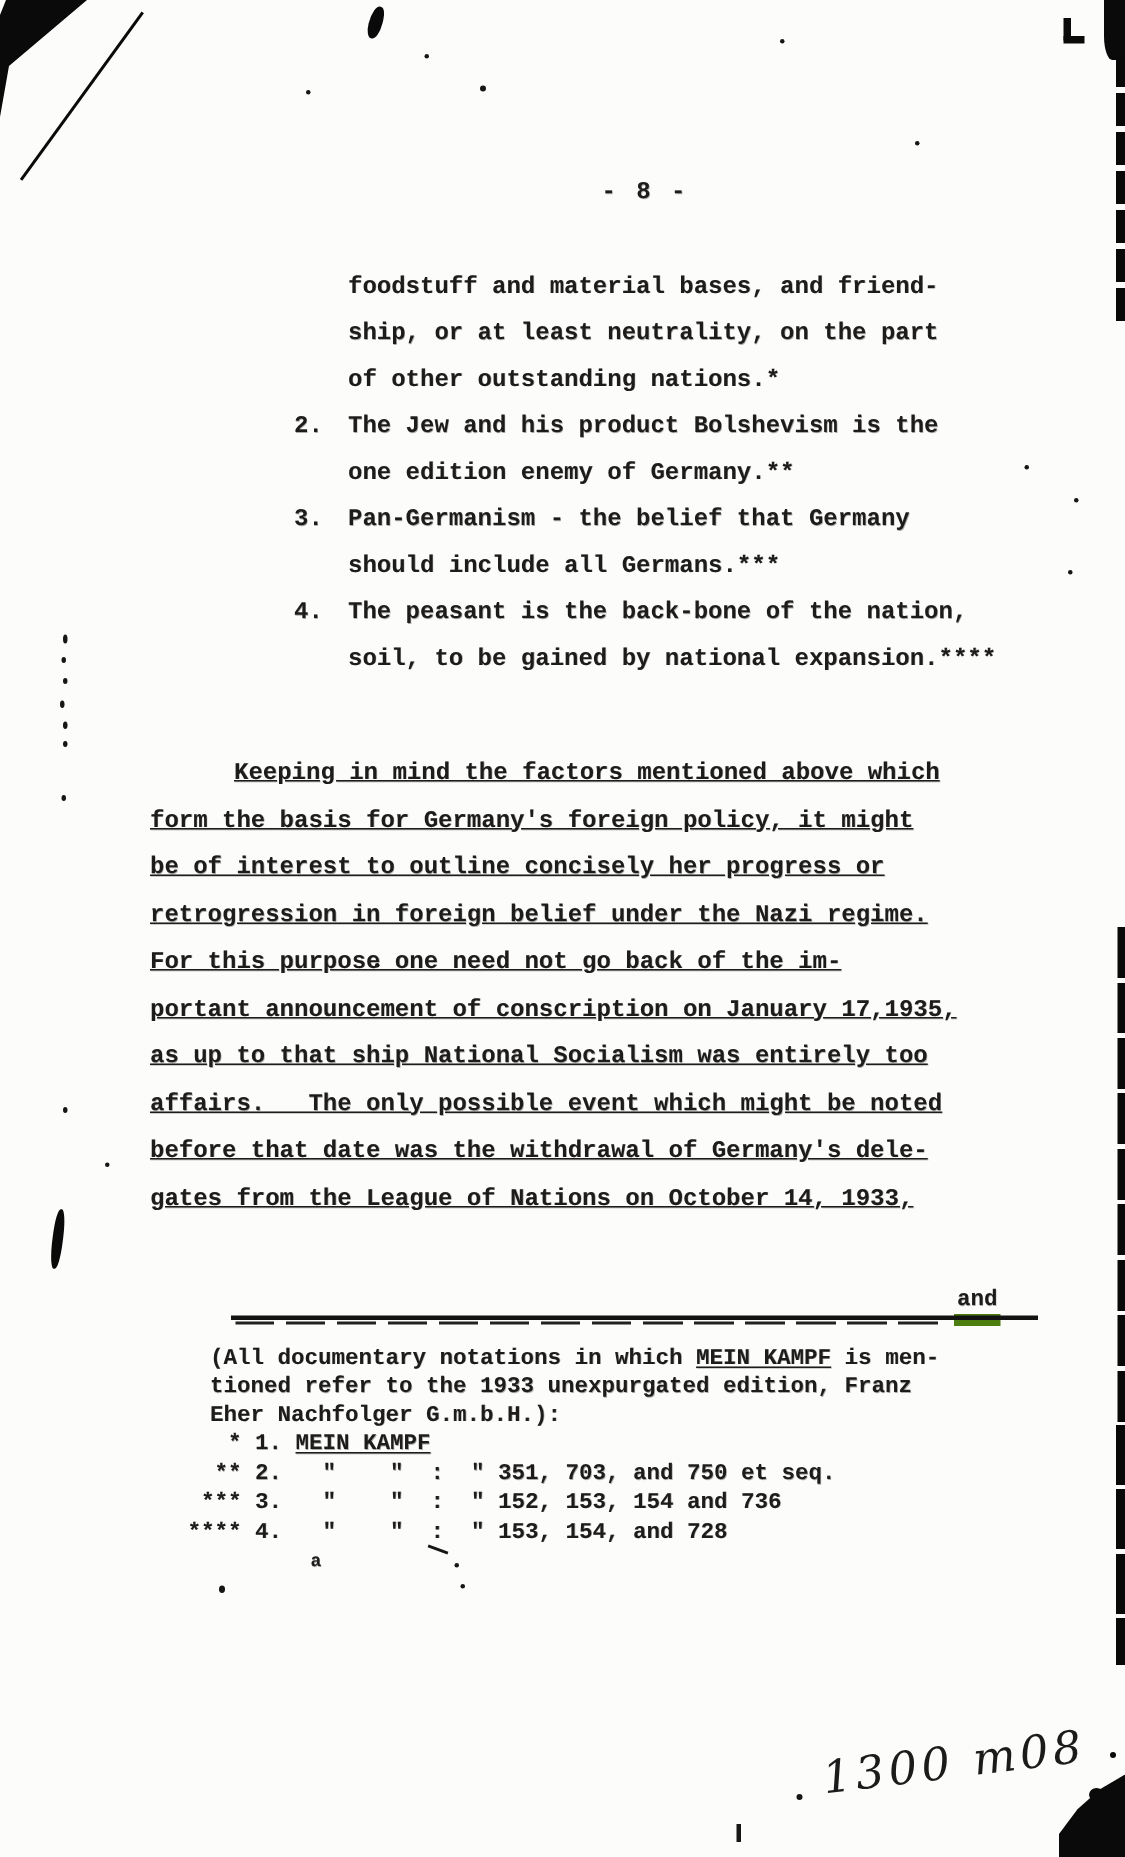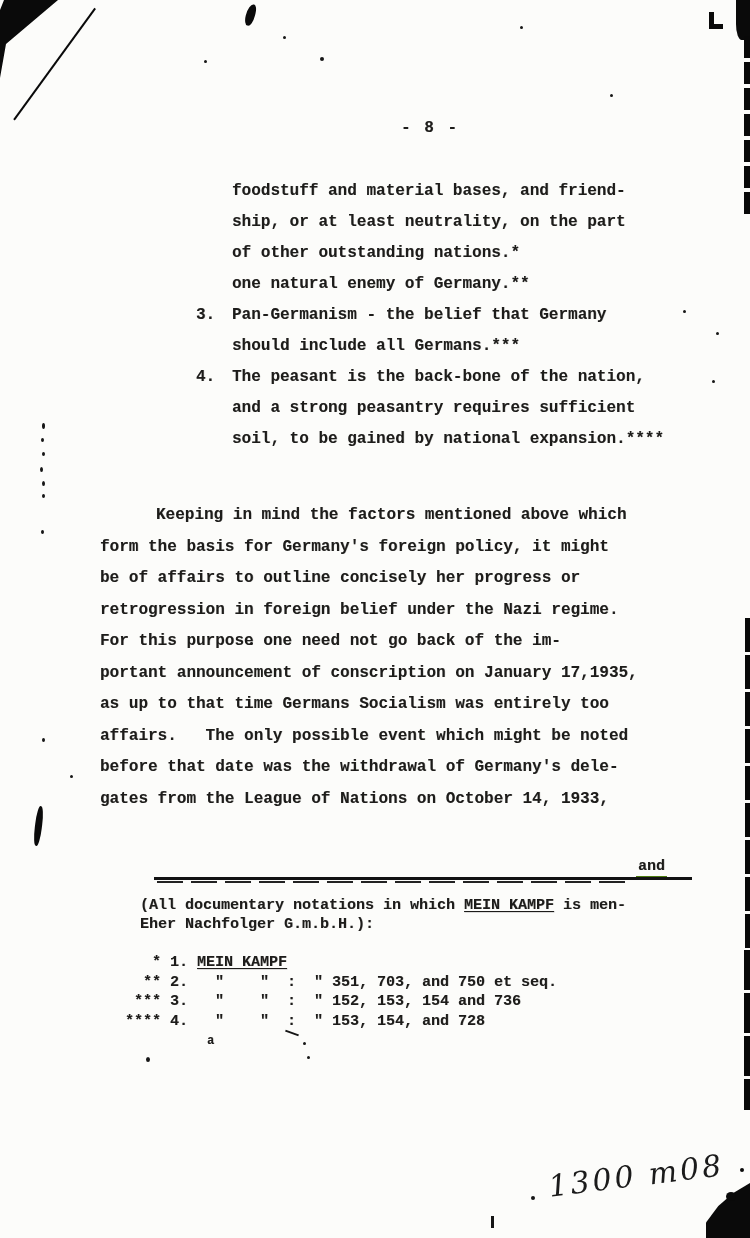--- a/index.html
+++ b/index.html
@@ -12,24 +12,24 @@
   }
   .tw{white-space:pre;}
   
   .page-number{position:absolute;left:401px;top:119px;font-size:16px;letter-spacing:2px;}
   
   .doc-list{position:absolute;left:196px;top:176px;width:480px;font-size:16px;line-height:31px;}
   .doc-list .tline{padding-left:36px;white-space:pre;}
   .doc-list .num{display:inline-block;width:36px;margin-left:-36px;white-space:pre;}
   
   .body-par{position:absolute;left:100px;top:500px;width:585px;font-size:16px;line-height:31.5px;}
-  .body-par .tline{white-space:pre;}
+  .body-par .tline{white-space:pre;text-decoration:underline;}
   .body-par .tline.indent{padding-left:56px;}
   
-  .catchword{position:absolute;left:636px;top:858px;font-size:15px;border-bottom:4px solid #4d7c0f;padding:0 2px 1px 2px;}
+  .catchword{position:absolute;left:636px;top:858px;font-size:15px;border-bottom:8px solid #4d7c0f;padding:0 2px 1px 2px;}
   .fn-sep{position:absolute;left:154px;top:877px;width:538px;height:2.5px;background:#121212;}
   .fn-sep-b{position:absolute;left:157px;top:881px;width:470px;height:1.5px;background:repeating-linear-gradient(90deg,#222 0 26px,transparent 26px 34px);}
   
   .fn-intro{position:absolute;left:140px;top:896px;width:530px;font-size:15px;line-height:19px;}
   .fn-intro .tline{white-space:pre;}
   .u{text-decoration:underline;text-underline-offset:2px;}
   
   .fn-rows{position:absolute;left:105px;top:953px;font-size:15px;line-height:19.5px;}
   .fn-row{display:flex;white-space:pre;}
   .fn-marker{display:inline-block;width:56px;text-align:right;white-space:pre;}
@@ -100,47 +100,48 @@
   <div class="speck" style="left:307px;top:1056px;width:3px;height:3px;"></div>
   <div class="speck" style="left:491px;top:1216px;width:3px;height:12px;border-radius:0;"></div>
   <div class="speck" style="left:531px;top:1196px;width:4px;height:4px;"></div>
 
   <div class="page-number tw">- 8 -</div>
 
   <div class="doc-list">
     <div class="tline">foodstuff and material bases, and friend-</div>
     <div class="tline">ship, or at least neutrality, on the part</div>
     <div class="tline">of other outstanding nations.*</div>
-    <div class="tline">one natural enemy of Germany.**</div>
+    <div class="tline"><span class="num">2.</span><span class="tw">The Jew and his product Bolshevism is the</span></div>
+    <div class="tline">one edition enemy of Germany.**</div>
     <div class="tline"><span class="num">3.</span><span class="tw">Pan-Germanism - the belief that Germany</span></div>
     <div class="tline">should include all Germans.***</div>
     <div class="tline"><span class="num">4.</span><span class="tw">The peasant is the back-bone of the nation,</span></div>
-    <div class="tline">and a strong peasantry requires sufficient</div>
     <div class="tline">soil, to be gained by national expansion.****</div>
   </div>
 
   <div class="body-par">
     <div class="tline indent">Keeping in mind the factors mentioned above which</div>
     <div class="tline">form the basis for Germany's foreign policy, it might</div>
-    <div class="tline">be of affairs to outline concisely her progress or</div>
+    <div class="tline">be of interest to outline concisely her progress or</div>
     <div class="tline">retrogression in foreign belief under the Nazi regime.</div>
     <div class="tline">For this purpose one need not go back of the im-</div>
     <div class="tline">portant announcement of conscription on January 17,1935,</div>
-    <div class="tline">as up to that time Germans Socialism was entirely too</div>
+    <div class="tline">as up to that ship National Socialism was entirely too</div>
     <div class="tline">affairs.   The only possible event which might be noted</div>
     <div class="tline">before that date was the withdrawal of Germany's dele-</div>
     <div class="tline">gates from the League of Nations on October 14, 1933,</div>
   </div>
 
   <div class="catchword">and</div>
   <div class="fn-sep"></div>
   <div class="fn-sep-b"></div>
 
   <div class="fn-intro">
     <div class="tline"><span class="tw">(All documentary notations in which </span><span class="tw u">MEIN KAMPF</span><span class="tw"> is men-</span></div>
+    <div class="tline">tioned refer to the 1933 unexpurgated edition, Franz</div>
     <div class="tline">Eher Nachfolger G.m.b.H.):</div>
   </div>
 
   <div class="fn-rows">
     <div class="fn-row">
       <span class="fn-marker">*</span><span class="tw"> 1. </span><span class="tw u">MEIN KAMPF</span>
     </div>
     <div class="fn-row">
       <span class="fn-marker">**</span><span class="tw"> 2. </span><span class="tw">  "    "  </span><span class="tw">:  " 351, 703, and 750 et seq.</span>
     </div>

